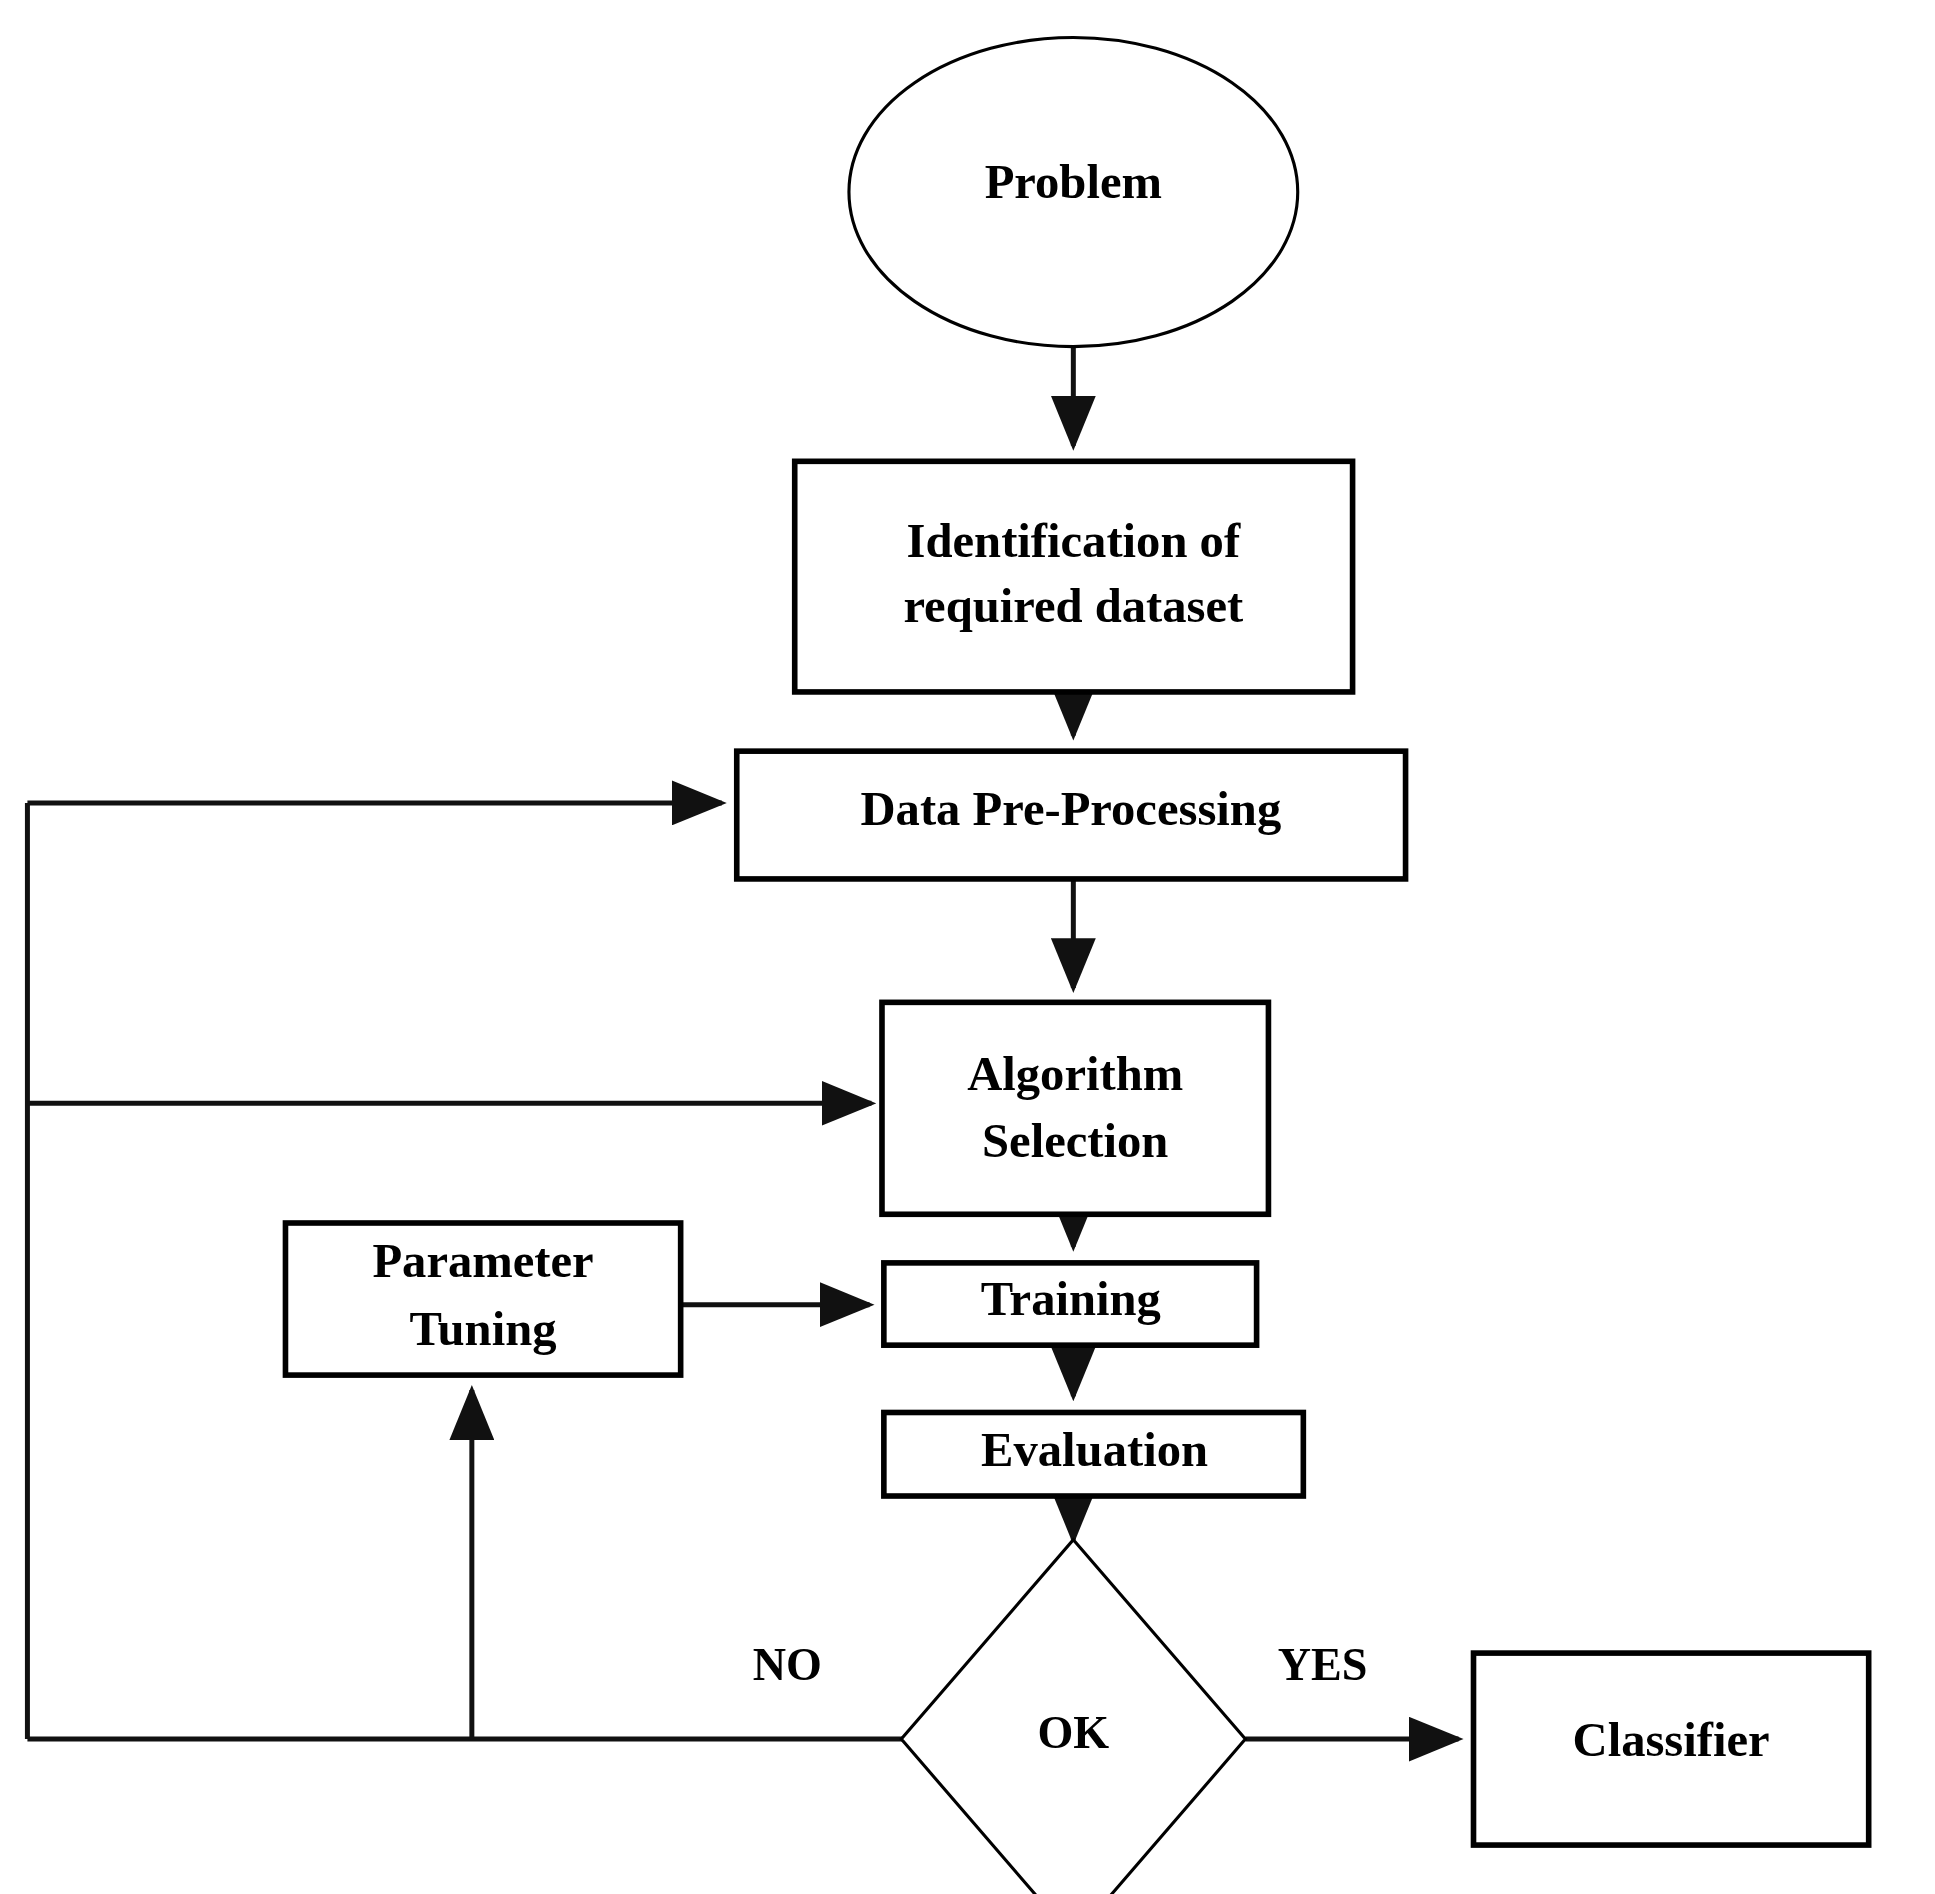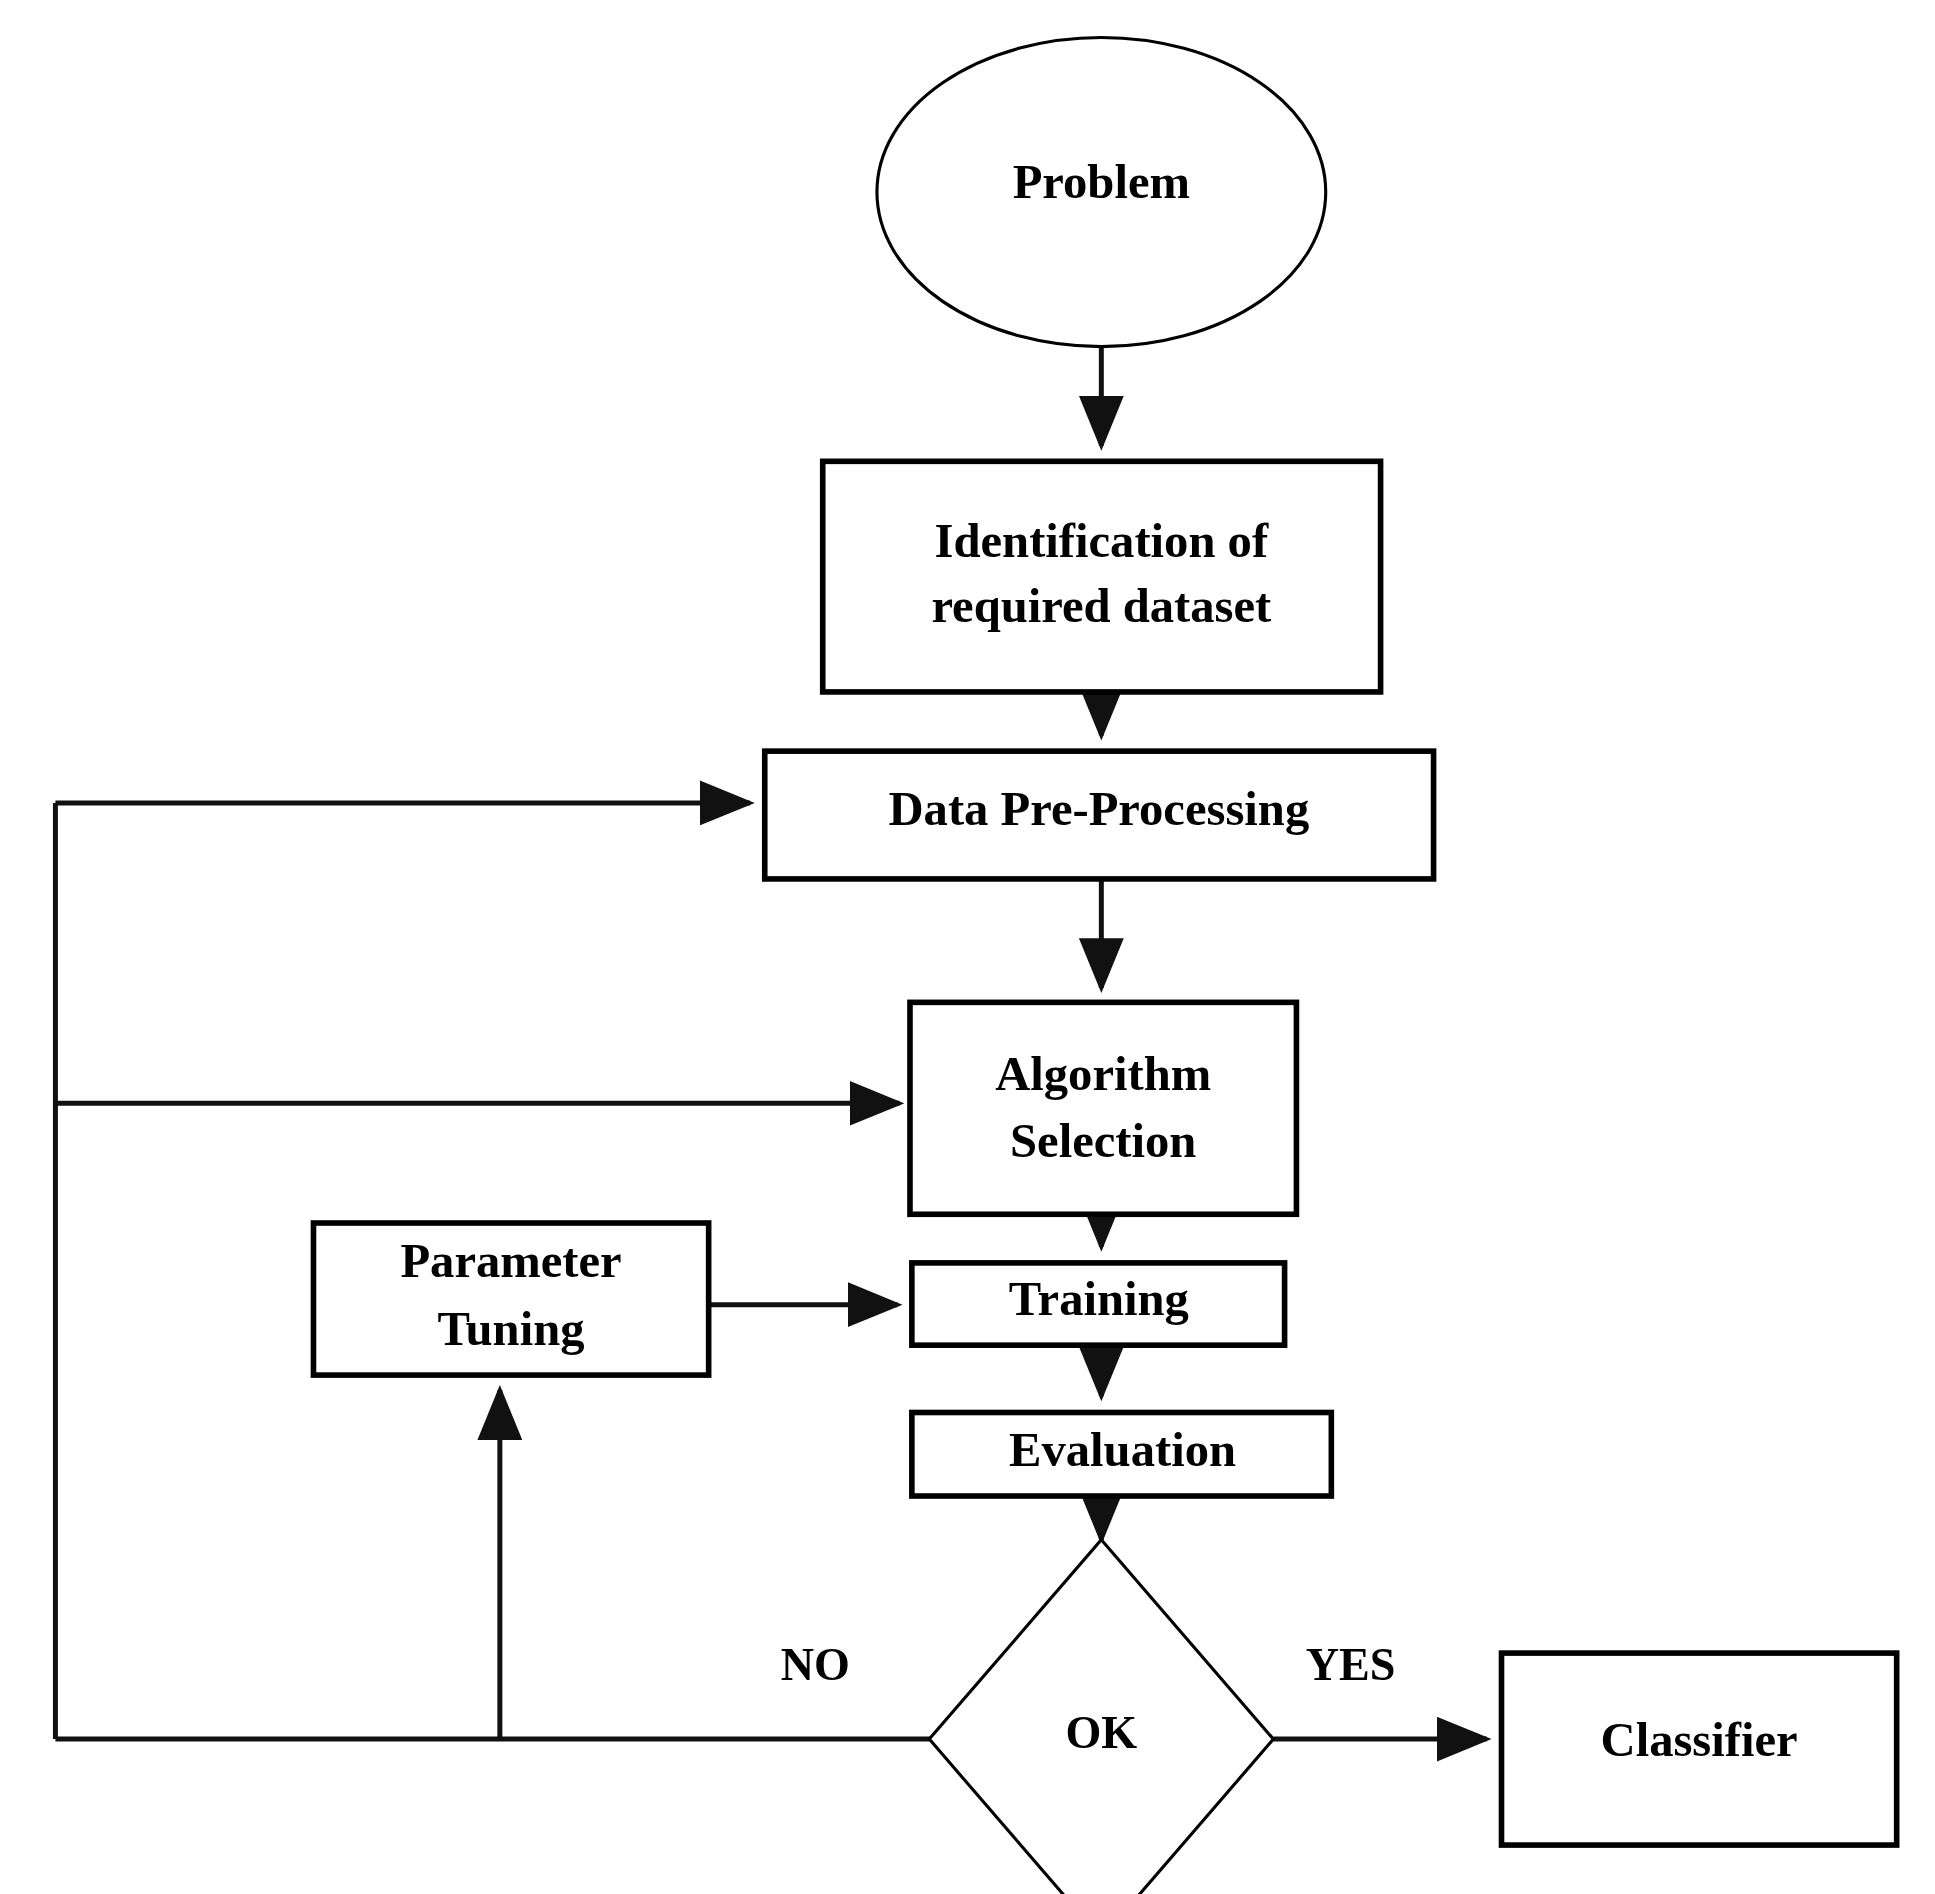--- a/index.html
+++ b/index.html
@@ -11,21 +11,20 @@
     width: 1936px;
     height: 1895px;
     overflow: hidden;
     font-family: "Liberation Serif", "DejaVu Serif", serif;
   }
   #flowchart-root {
     position: relative;
     width: 1749px;
     height: 1895px;
     background: #ffffff;
-    margin-left: 28px;
   }
   svg#flow-svg {
     position: absolute;
     left: 0;
     top: 0;
     width: 1936px;
     height: 1895px;
     display: block;
   }
   .node-shape {

